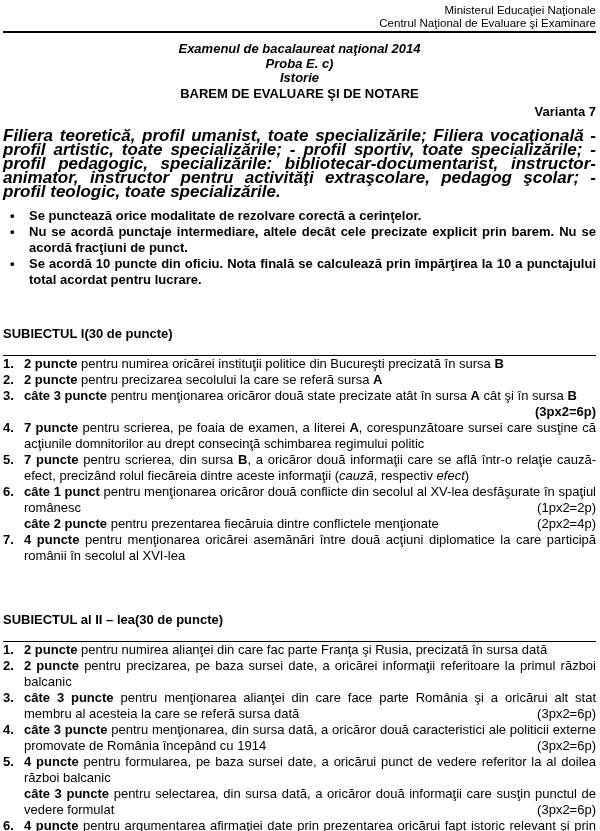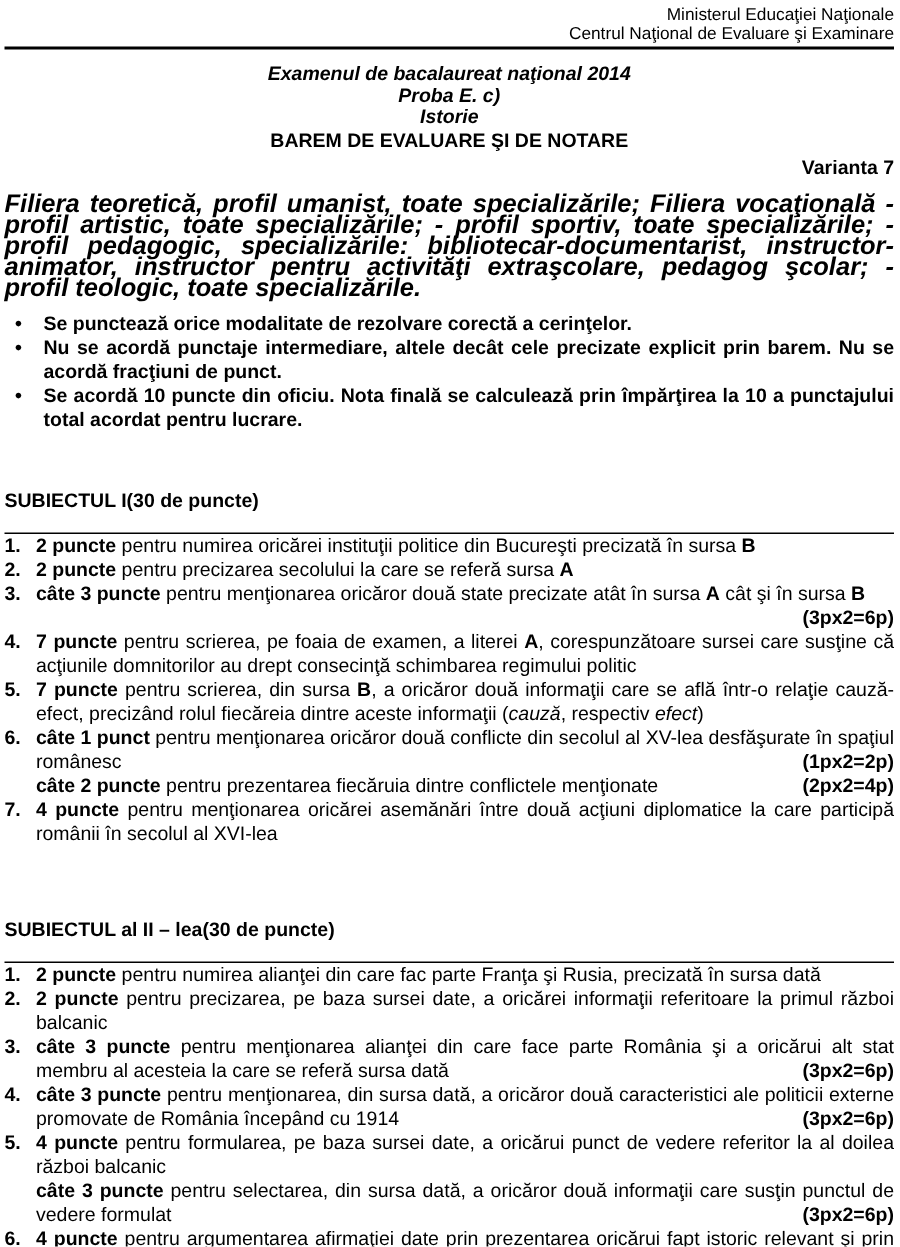--- a/index.html
+++ b/index.html
@@ -23,21 +23,21 @@
   .bullet-row { display: flex; padding-left: 7px; }
   .bullet-glyph { flex: 0 0 19px; }
   .bullet-text { flex: 1; text-align: justify; }
   .section { }
   .sec1 { margin-top: 38px; }
   .sec2 { margin-top: 48px; }
   .sec-header { display: flex; justify-content: flex-start; font-weight: bold; border-bottom: 1.5px solid #000; padding-bottom: 13px; }
   .item { display: flex; }
   .num { flex: 0 0 21px; font-weight: bold; }
   .content { flex: 1; text-align: justify; overflow: hidden; }
-  .score { float: right; font-weight: bold; }
+  .score { float: right; font-weight: normal; }
   .rightline { text-align: right; font-weight: bold; }
 </style>
 </head>
 <body>
 
 <div class="page">
 
   <div class="doc-header">
     <div>Ministerul Educaţiei Naţionale</div>
     <div>Centrul Naţional de Evaluare şi Examinare</div>

